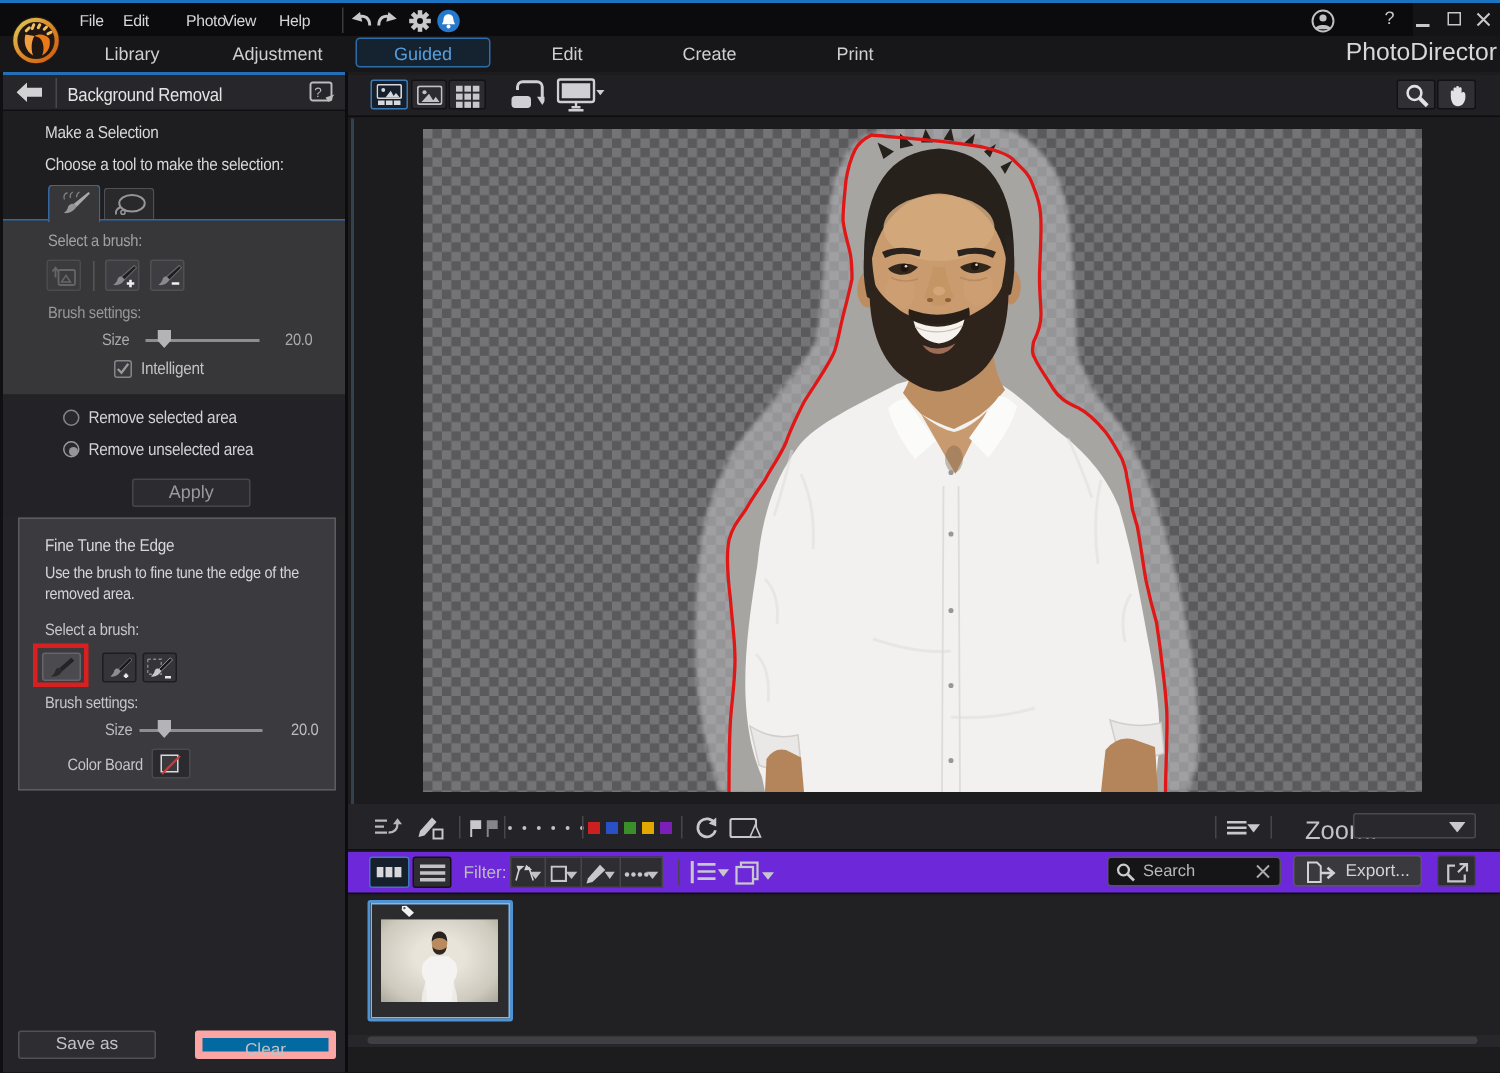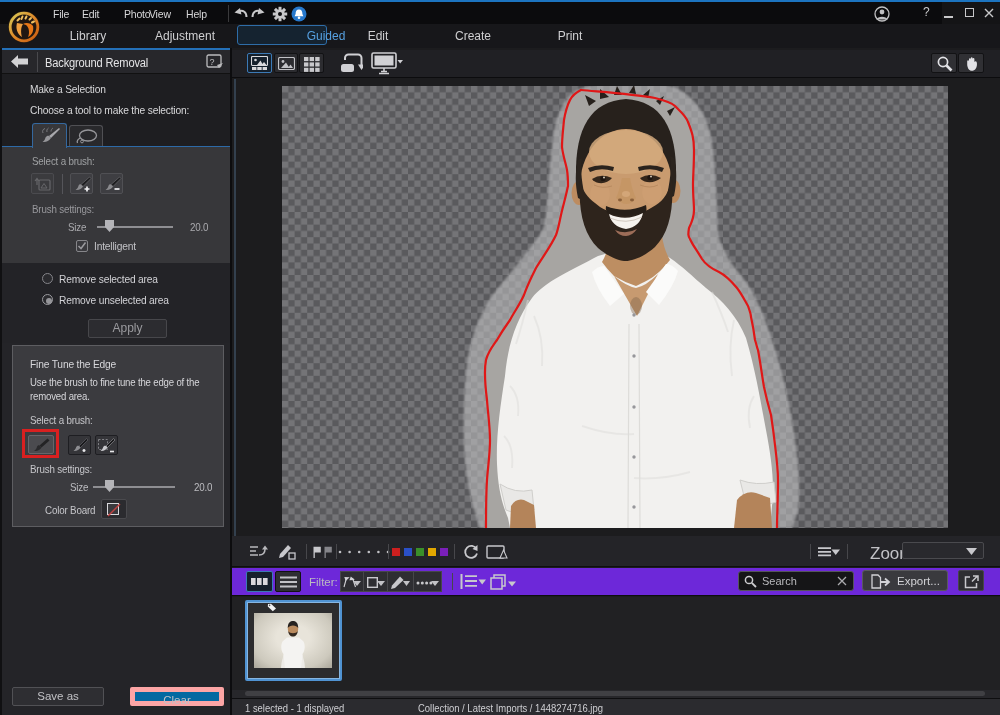--- a/index.html
+++ b/index.html
@@ -74,24 +74,25 @@
         <path d="M 19.5 9.5 L 20.5 7.5"></path>
         <path d="M 23.5 10.5 L 25 9"></path>
         <path d="M 26 13.5 L 28 12.5"></path>
   </g>
 </svg>
 
 <div class="abs" id="tabrow" style="left:0;top:24px;width:1000px;height:24px;background:#17171a;">
   <div class="txt" style="left:0;top:5px;width:176px;text-align:center;font-size:12px;color:#cfcfd1;">Library</div>
   <div class="txt" style="left:97px;top:5px;width:176px;text-align:center;font-size:12px;color:#cfcfd1;">Adjustment</div>
   <div class="abs" style="left:237px;top:1px;width:90px;height:20px;border:1px solid #2e6da8;border-radius:3px;background:#152330;"></div>
-  <div class="txt" style="left:237px;top:5px;width:90px;text-align:center;font-size:12px;color:#56a0e0;margin-left:44px;">Guided</div>
+  <div class="txt" style="left:237px;top:5px;width:90px;text-align:center;font-size:12px;color:#56a0e0;">Guided</div>
   <div class="txt" style="left:290px;top:5px;width:176px;text-align:center;font-size:12px;color:#cfcfd1;">Edit</div>
   <div class="txt" style="left:385px;top:5px;width:176px;text-align:center;font-size:12px;color:#cfcfd1;">Create</div>
   <div class="txt" style="left:482px;top:5px;width:176px;text-align:center;font-size:12px;color:#cfcfd1;">Print</div>
+  <div class="txt" style="left:788px;top:2px;width:210px;text-align:right;font-size:16.5px;color:#d8d8da;">PhotoDirector</div>
 </div>
 
 <div class="abs" id="leftpanel" style="left:0;top:48px;width:230px;height:667px;background:#1e1e21;border-left:2px solid #101012;">
   <div class="abs" style="left:0;top:0;width:228px;height:2px;background:#2470b8;"></div>
 
   <div class="abs" style="left:0;top:2px;width:228px;height:24px;background:#27272b;border-bottom:1px solid #111;">
     <svg class="abs" style="left:9px;top:5px;" width="18" height="13" viewBox="0 0 18 13">
           <path d="M 7 0 L 7 3.5 L 17 3.5 L 17 9.5 L 7 9.5 L 7 13 L 0 6.5 Z" fill="#d2d2d4"></path>
         </svg>
     <div class="abs" style="left:35px;top:2px;width:1px;height:20px;background:#49494d;"></div>
@@ -550,18 +551,14 @@
         <path d="M 4 0.8 L 9 5.5 L 5.8 8.3 L 0.8 3.6 L 1 1 Z" fill="#f2f2f4"></path>
             <circle cx="2.6" cy="2.4" r="0.8" fill="#555"></circle>
       </svg>
     </div>
   </div>
 
   <div class="abs" style="left:0;top:642px;width:768px;height:8px;background:#27272b;">
     <div class="abs" style="left:13px;top:1px;width:740px;height:5px;background:#404044;border-radius:3px;"></div>
   </div>
 
-  <div class="abs" style="left:0;top:650px;width:768px;height:17px;background:#2b2b2f;border-top:1px solid #0e0e10;">
-    <div class="txt" style="left:13px;top:3px;font-size:10.5px;color:#cfcfd3;transform:scaleX(0.9);transform-origin:0 50%;">1 selected - 1 displayed</div>
-    <div class="txt" style="left:186px;top:3px;font-size:10.5px;color:#cfcfd3;transform:scaleX(0.9);transform-origin:0 50%;">Collection / Latest Imports / 1448274716.jpg</div>
-  </div>
 </div>
 </div>
 
 </body></html>

